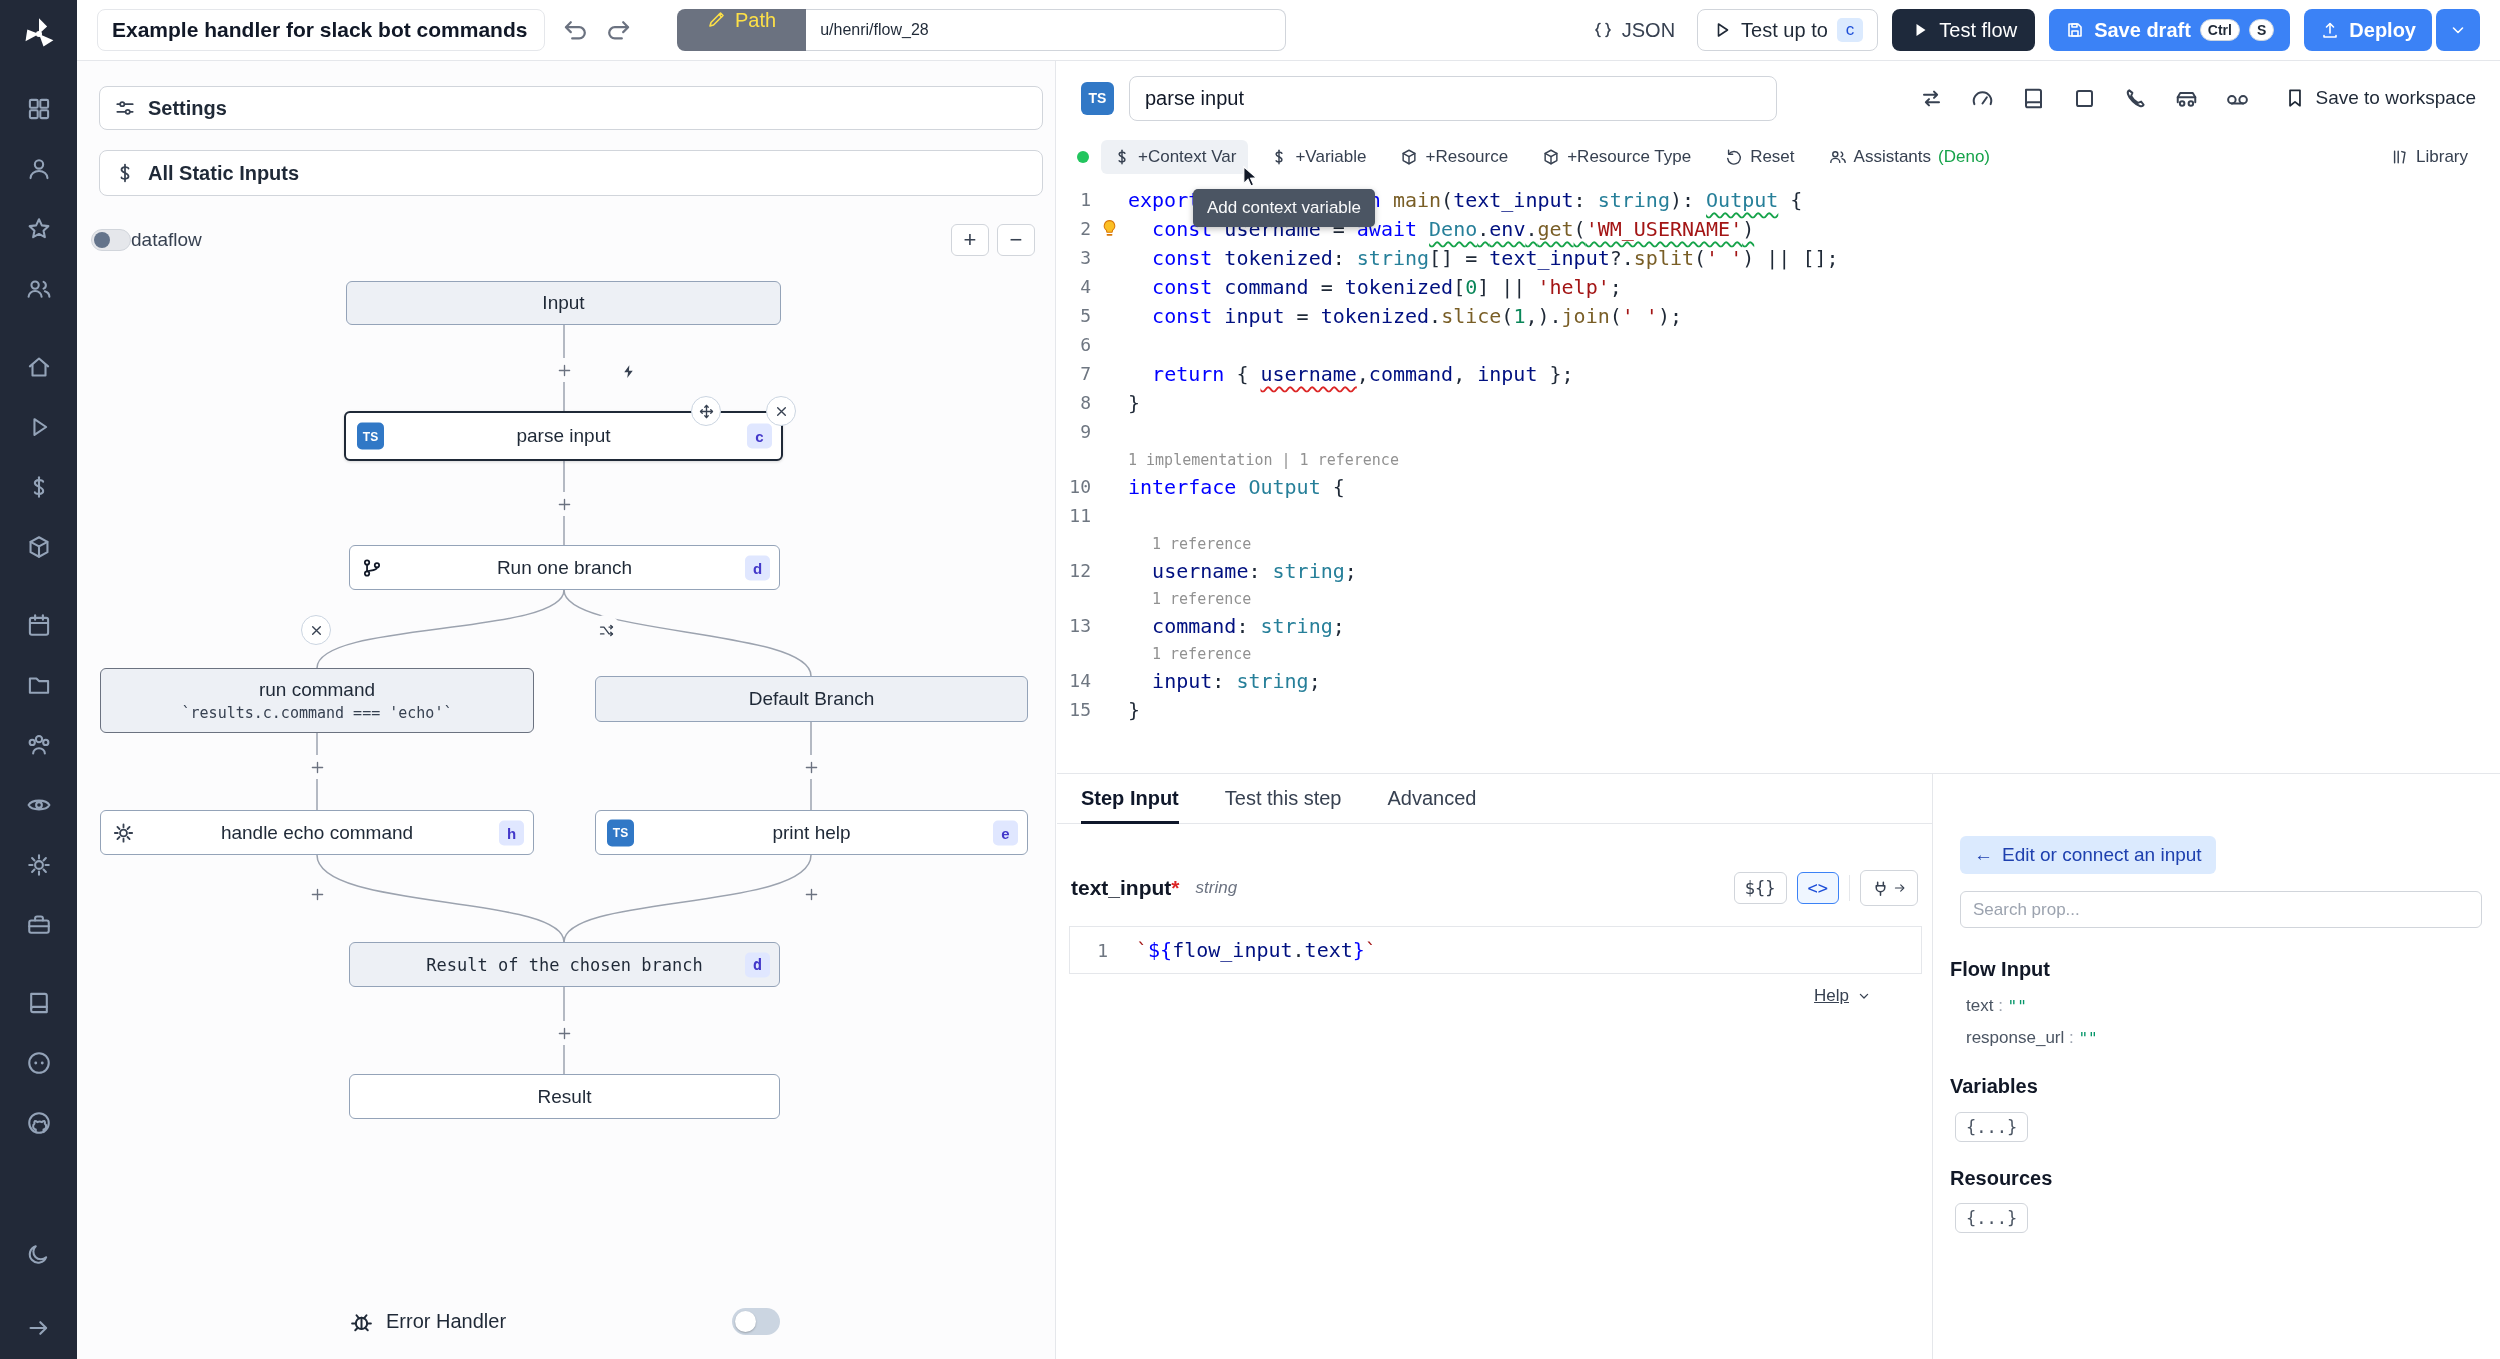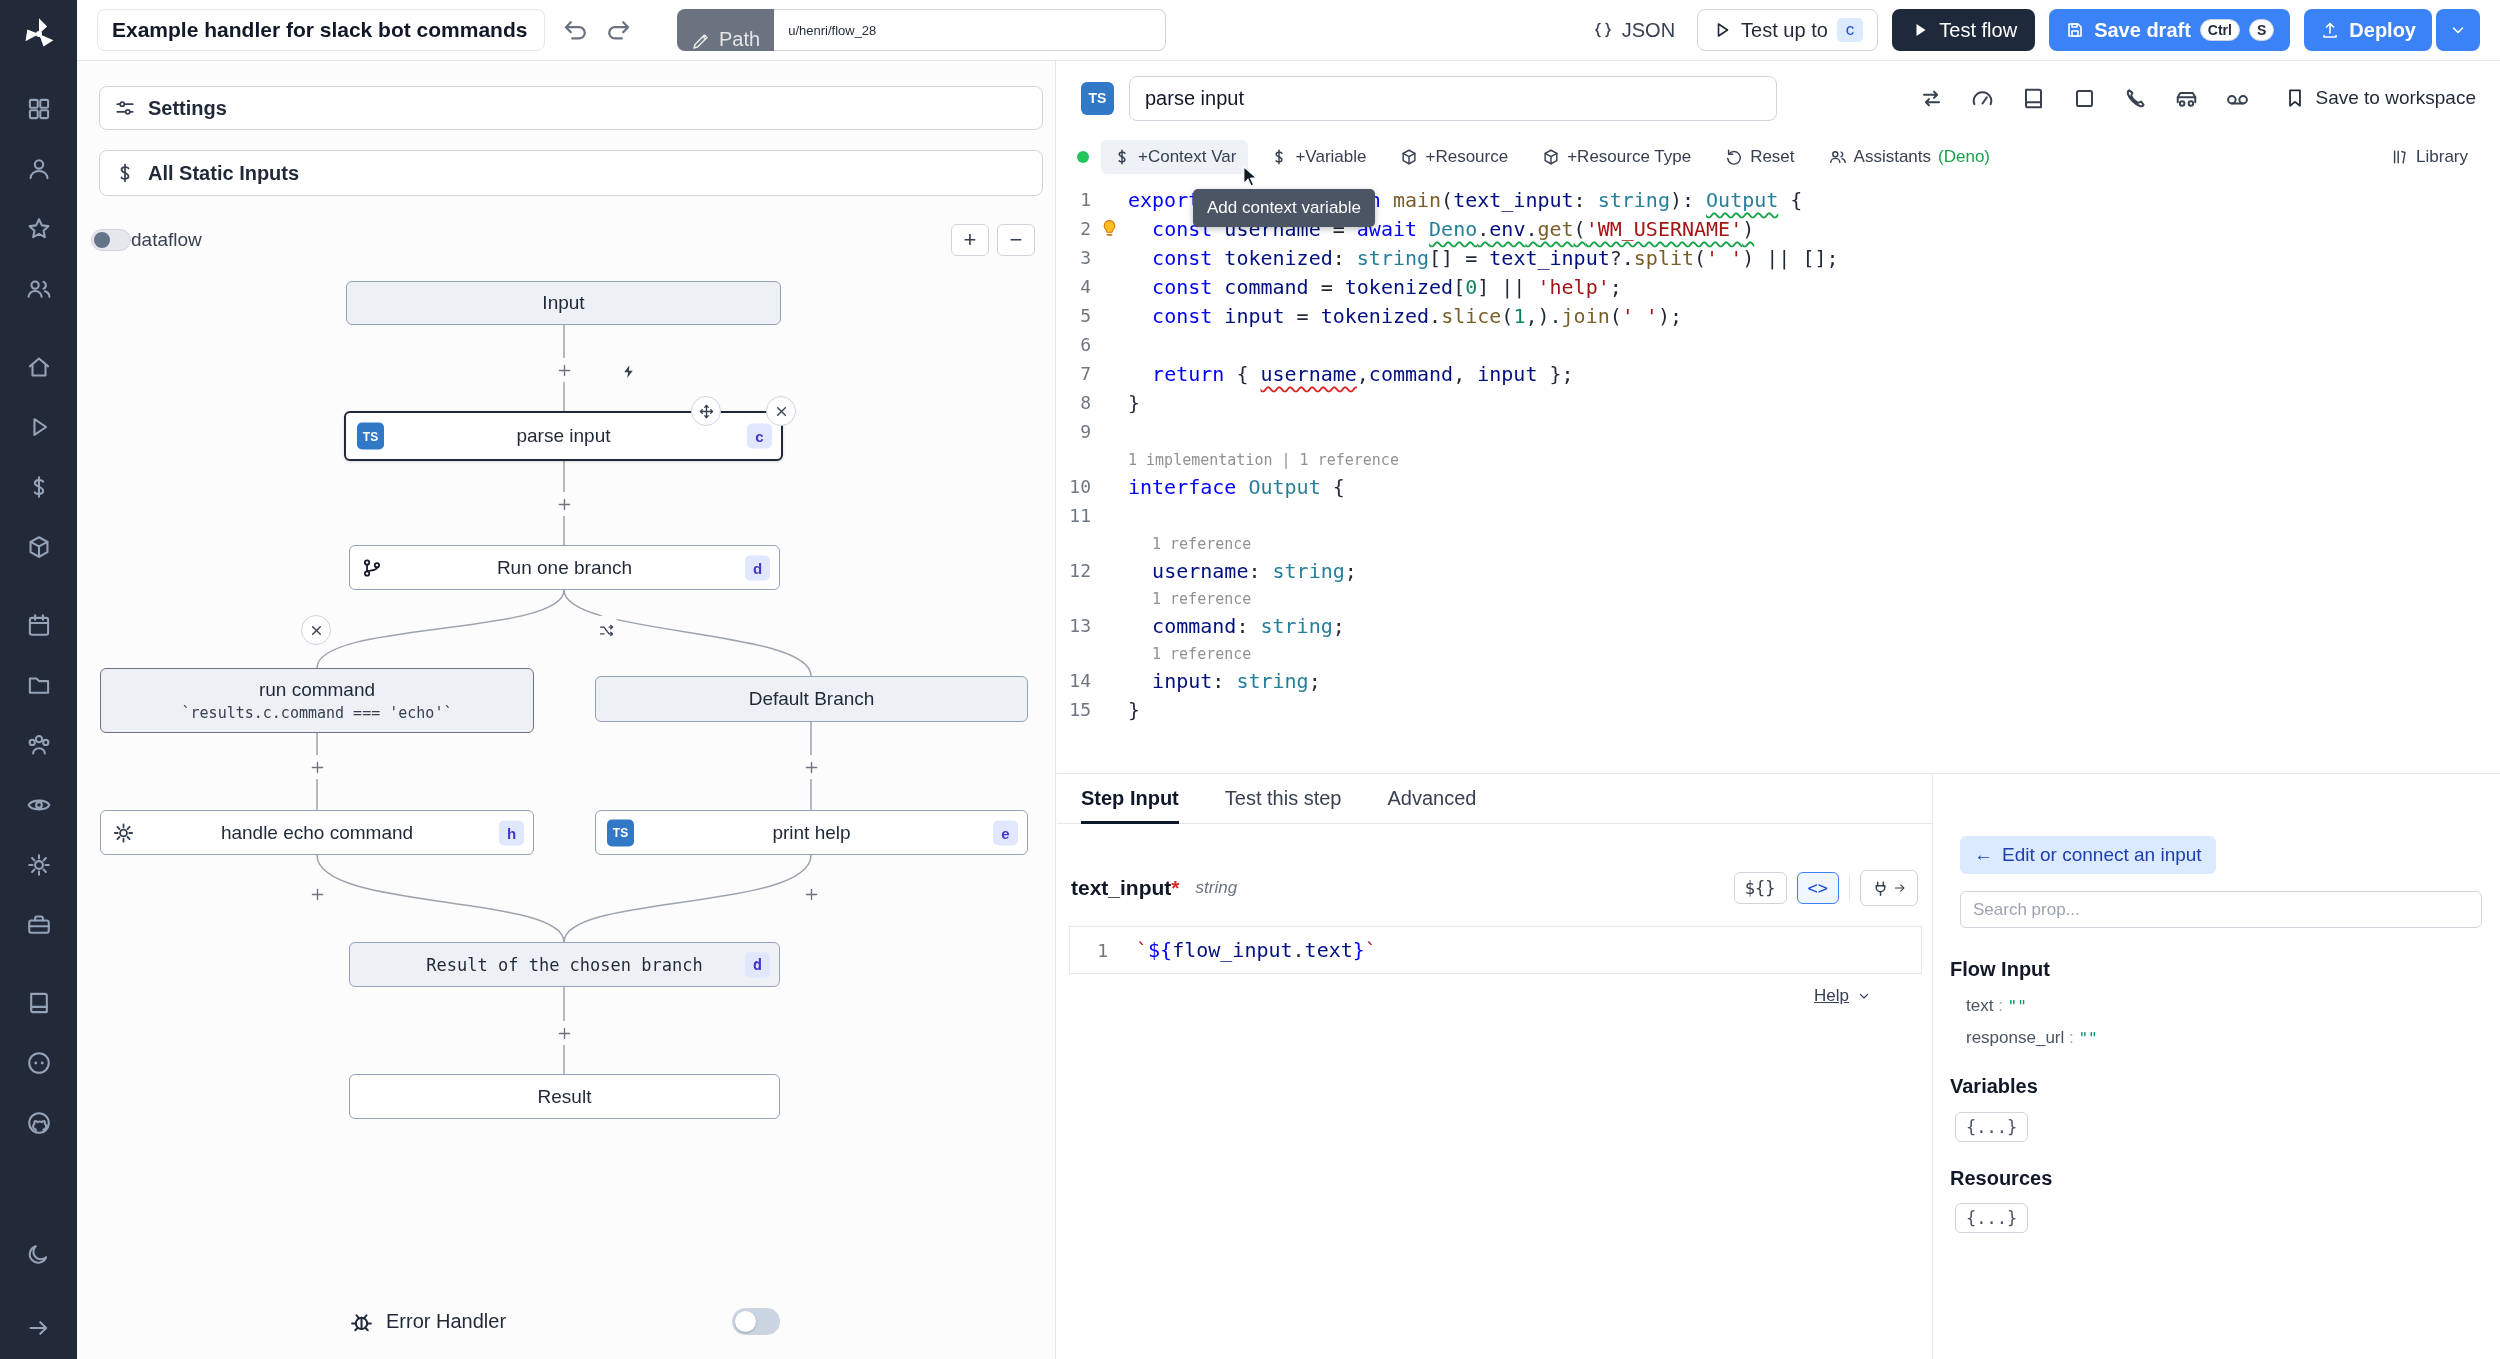--- a/index.html
+++ b/index.html
@@ -15,23 +15,23 @@
   .rail-spacer{flex:1}
   .rail-bottom{display:flex;flex-direction:column;gap:48px;align-items:center}
   .icon svg,.rail-item svg,.rail-logo svg,.mid svg{width:100%;height:100%;display:block;fill:none;stroke:currentColor;stroke-width:1.6;stroke-linecap:round;stroke-linejoin:round}
 
   
   .main{position:absolute;left:77px;top:0;width:2423px;height:100%}
   .topbar{position:absolute;left:0;top:0;width:100%;height:61px;background:#fff;border-bottom:1px solid #e5e7eb;display:flex;align-items:center;padding:0 20px;gap:16px;z-index:20}
   .title-box{width:448px;height:42px;border:1px solid #e5e7eb;border-radius:8px;display:flex;align-items:center;padding:0 14px;font-size:21px;font-weight:600;color:#111827;white-space:nowrap;overflow:hidden}
   .hist-btn{width:28px;height:28px;color:#6b7280;cursor:pointer}
   .path-group{display:flex;align-items:stretch;height:42px;margin-left:28px}
-  .path-btn{background:#6b7280;color:#e5e5e5;border-radius:8px 0 0 8px;display:flex;align-items:flex-end;gap:8px;padding:0 14px;font-size:20px;cursor:pointer}
+  .path-btn{background:#6b7280;color:#fde047;border-radius:8px 0 0 8px;display:flex;align-items:flex-start;gap:8px;padding:0 30px;font-size:20px;cursor:pointer}
   .path-btn .icon{width:20px;height:20px}
-  .path-input{width:392px;border:1px solid #d1d5db;border-left:none;border-radius:0 8px 8px 0;display:flex;align-items:center;padding:0 14px;font-size:13px;color:#1f2937;background:#fff}
+  .path-input{width:480px;border:1px solid #d1d5db;border-left:none;border-radius:0 8px 8px 0;display:flex;align-items:center;padding:0 14px;font-size:16px;color:#1f2937;background:#fff}
   .tb-right{margin-left:auto;display:flex;align-items:flex-end;gap:14px}
   .btn{height:42px;display:flex;align-items:center;gap:9px;border-radius:8px;font-size:20px;cursor:pointer;white-space:nowrap}
   .btn .icon{width:20px;height:20px}
   .btn-ghost{color:#374151;padding:0 8px}
   .btn-outline{border:1px solid #d1d5db;color:#1f2937;padding:0 14px;background:#fff}
   .btn-dark{background:#1e293b;color:#fff;padding:0 18px;font-weight:400}
   .btn-blue{background:#3b82f6;color:#fff;padding:0 16px;font-weight:700}
   .chip-c{background:#dbeafe;color:#1d4ed8;border-radius:5px;padding:2px 9px;font-size:17px}
   .kbd{background:#ffffff;color:#1f2937;border-radius:11px;padding:2px 7px;font-size:14px;border:1px solid #cbd5e1}
   .split{display:flex;gap:4px}

